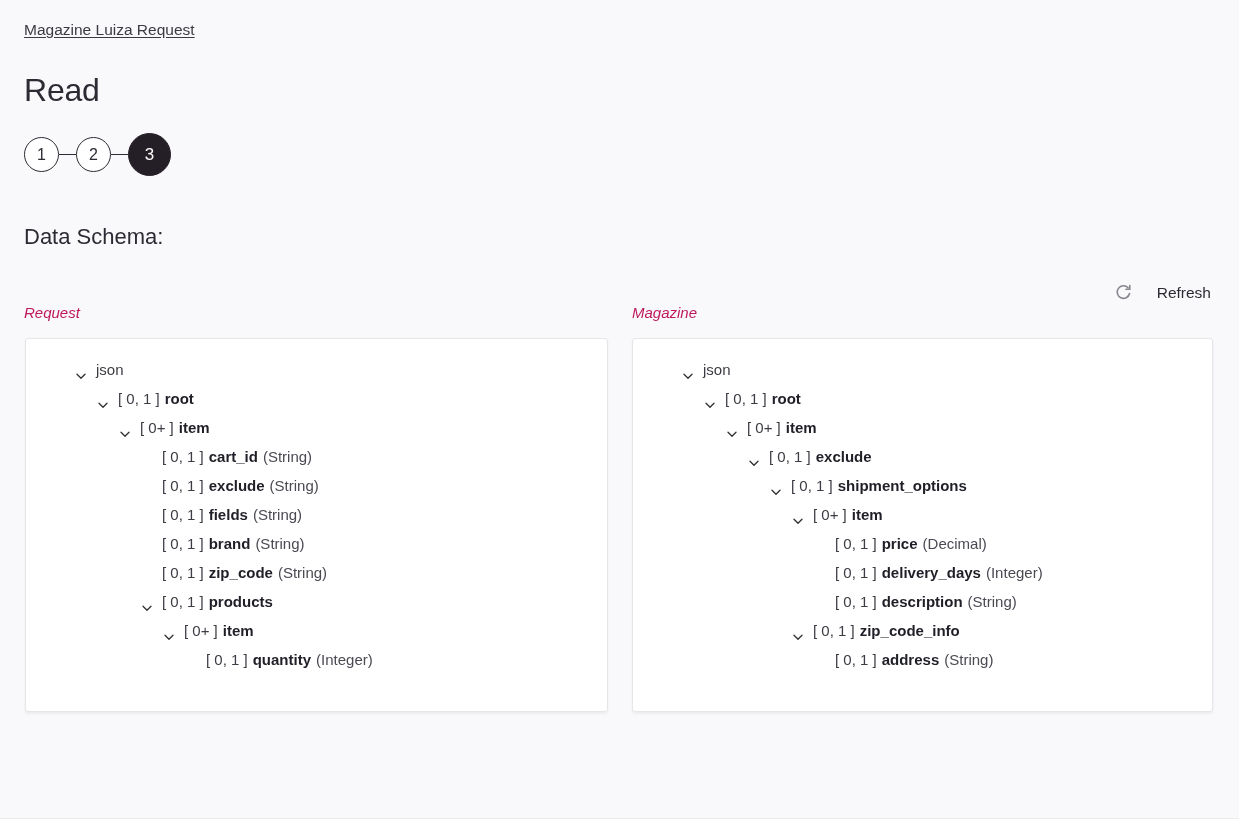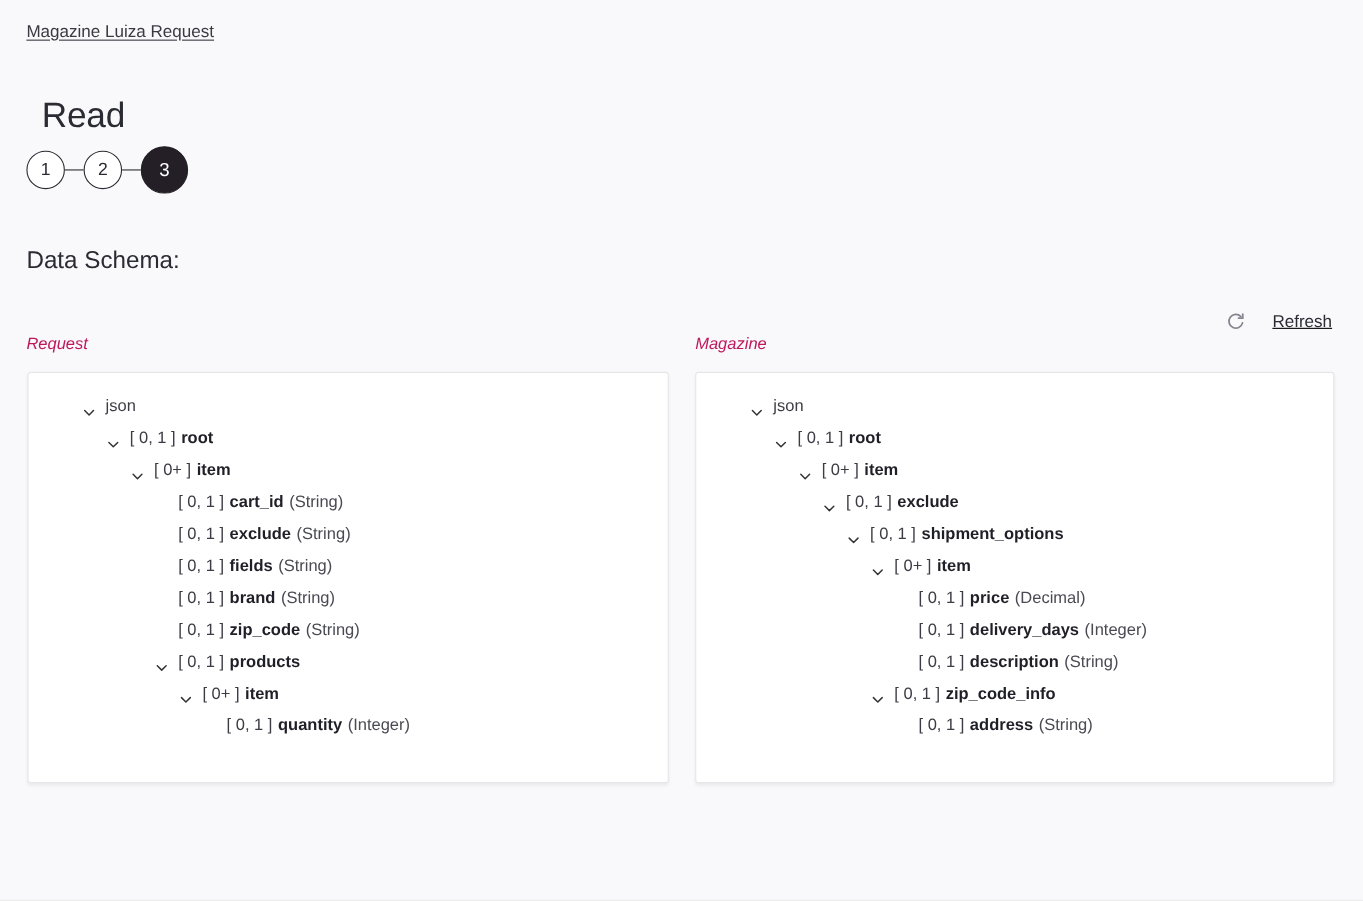--- a/index.html
+++ b/index.html
@@ -29,21 +29,21 @@
     white-space: nowrap;
   }
 
   
   .page-title {
     position: absolute; left: 24px; top: 69px;
     font-size: 32px;
     font-weight: 400;
     color: #2b2b33;
     letter-spacing: -0.2px;
-    margin: 14px;
+    margin: 0;
     line-height: 42px;
   }
 
   
   .stepper {
     position: absolute; left: 24px; top: 133px;
     display: flex; align-items: center;
   }
   .step {
     display: flex; align-items: center; justify-content: center;
@@ -79,21 +79,20 @@
     line-height: 30px;
   }
 
   
   .refresh-btn {
     position: absolute; right: 26px; top: 279px;
     display: flex; align-items: center; gap: 24px;
     background: none; border: none; padding: 4px 2px;
     cursor: pointer;
     font-family: inherit;
-    text-decoration: underline;
   }
   .refresh-btn .label {
     font-size: 15.5px; color: #2b2b33;
   }
   .refresh-icon { display: block; width: 19px; height: 19px; }
 
   
   .panel-label {
     position: absolute;
     font-size: 15px;

